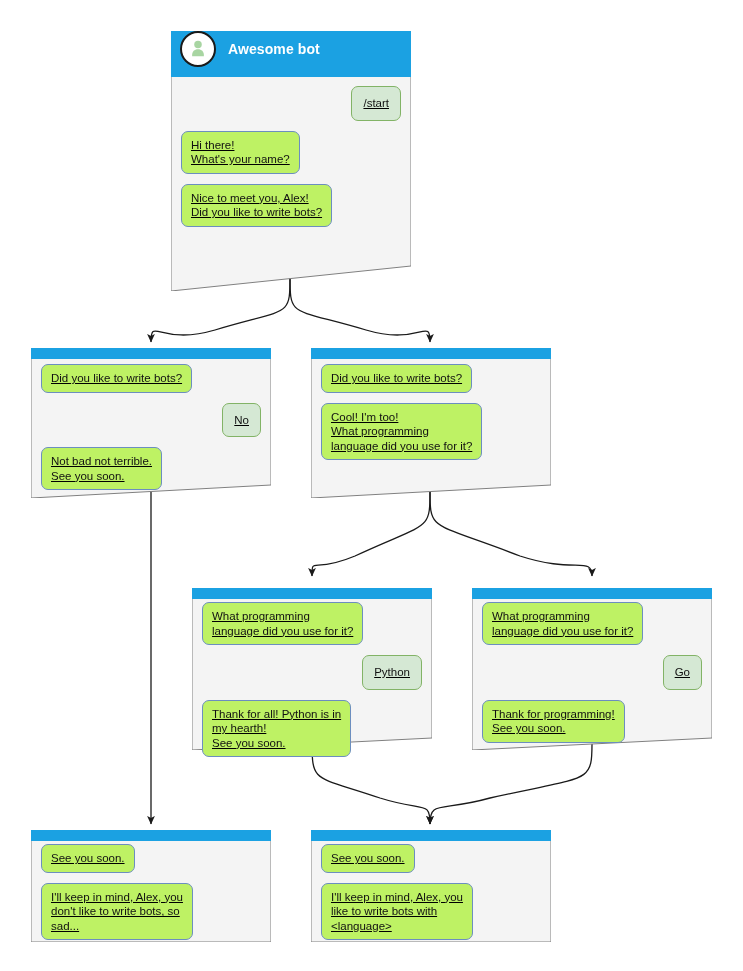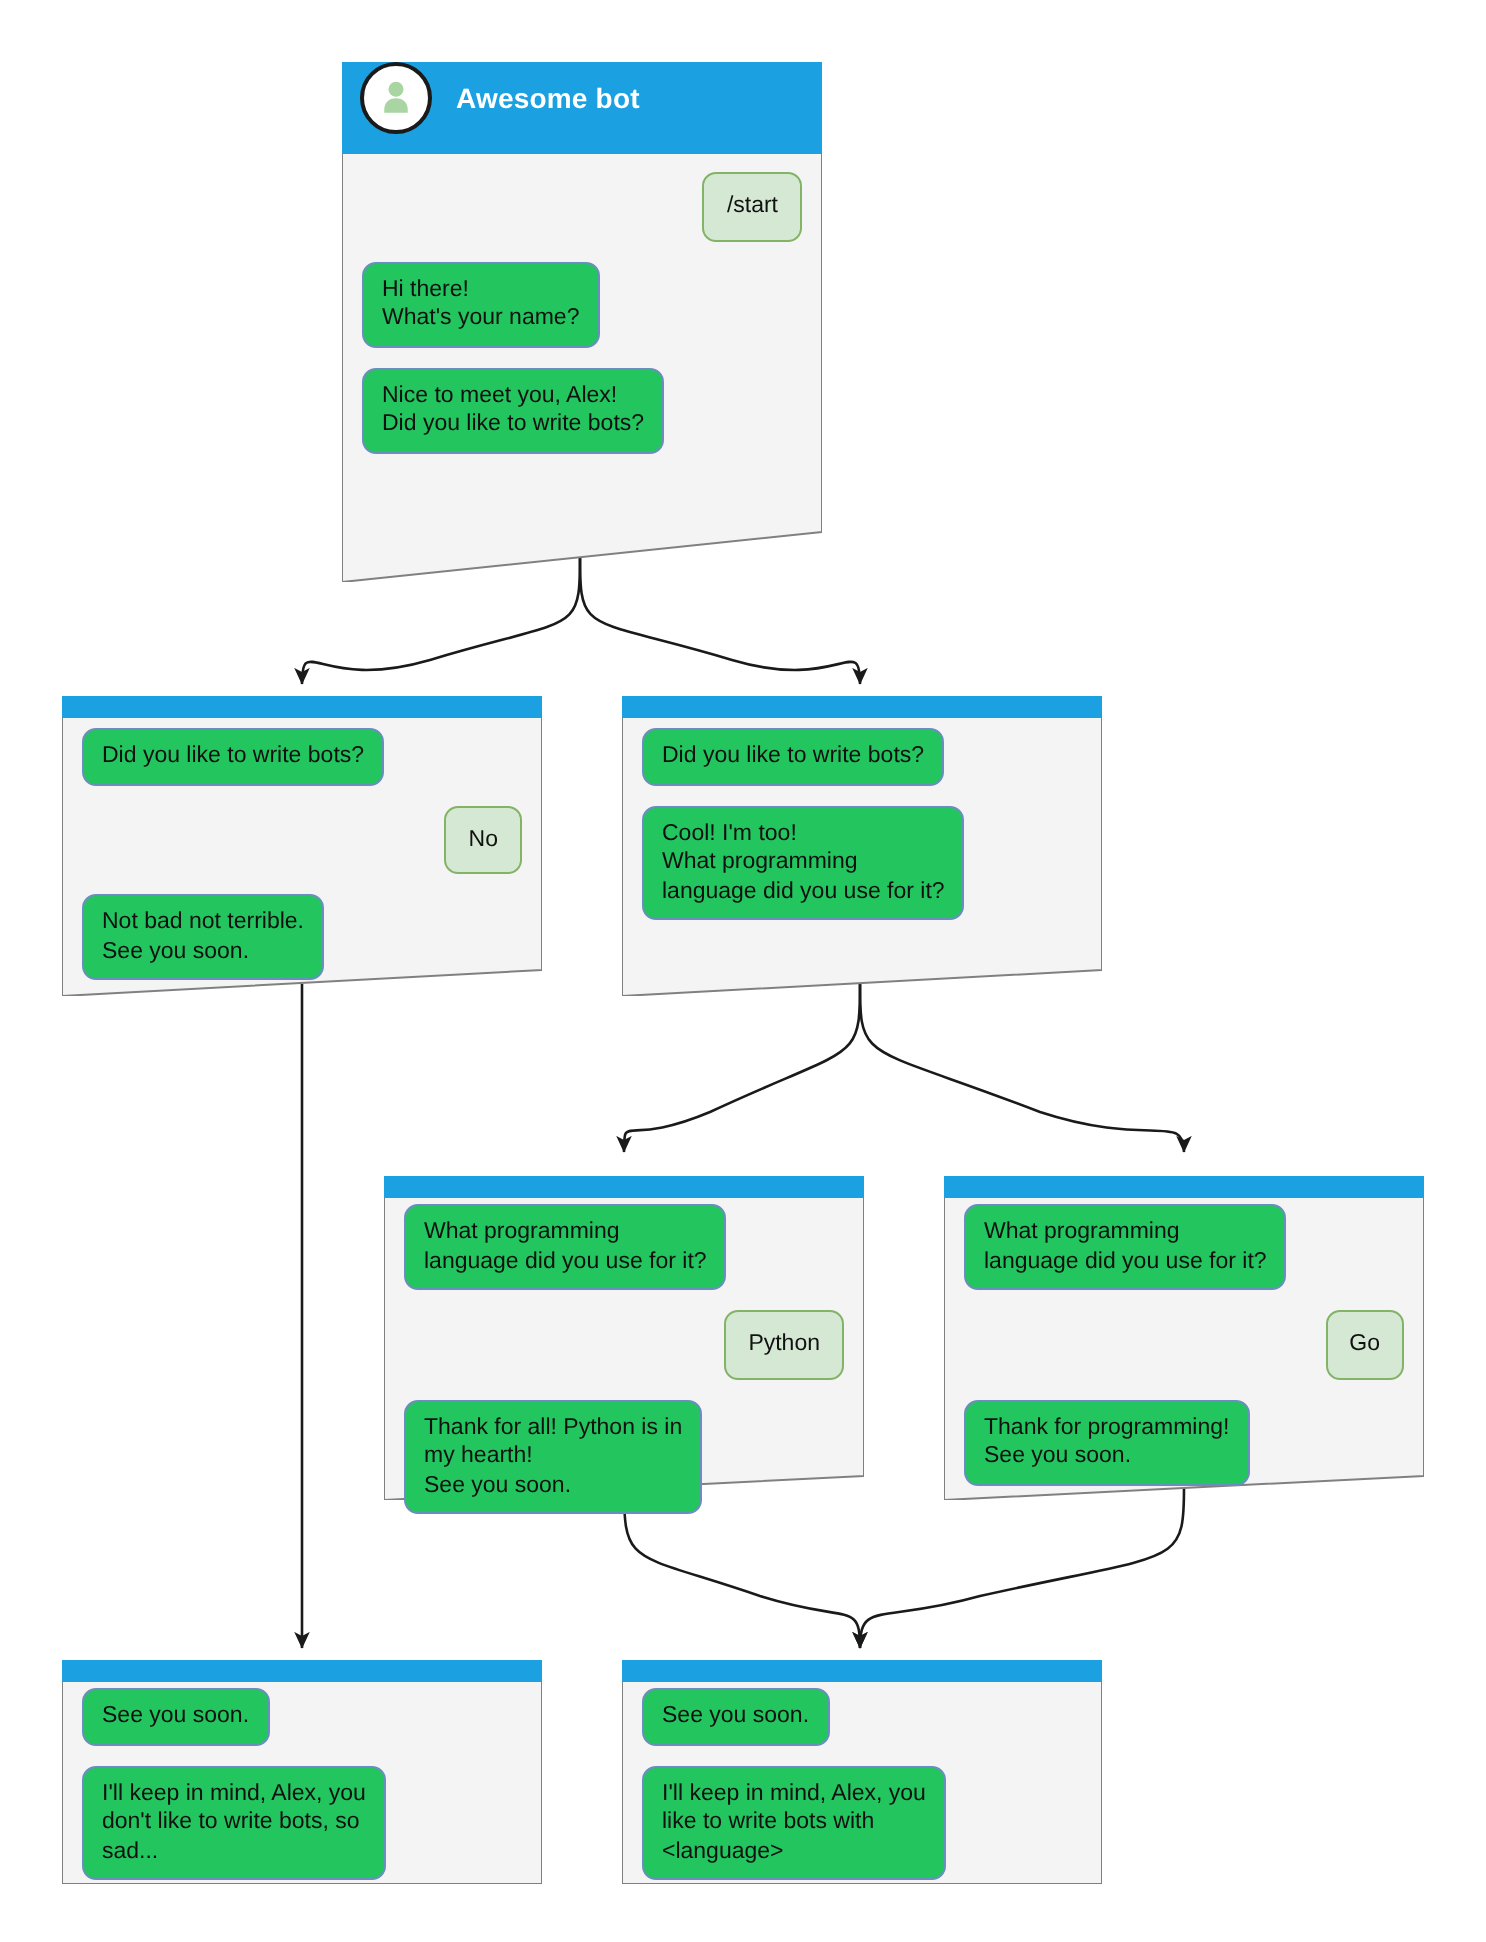--- a/index.html
+++ b/index.html
@@ -80,35 +80,36 @@
   .msgs {
     position: absolute;
     left: 0;
     right: 0;
     box-sizing: border-box;
     padding: 0 10px;
   }
   .row {
     display: flex;
     margin-bottom: 10px;
+    text-decoration: underline;
   }
   .row.left  { justify-content: flex-start; }
   .row.right { justify-content: flex-end; }
   .bubble {
     font-size: 11.5px;
     line-height: 14.5px;
     color: #111111;
     border-radius: 7px;
     padding: 6px 9px 6px 9px;
     box-sizing: border-box;
     white-space: pre-line;
     max-width: 170px;
   }
   .bubble.bot {
-    background: #22c55e;
+    background: #bef264;
     border: 1px solid #6c8ebf;
   }
   .bubble.user {
     background: #d5e8d4;
     border: 1px solid #82b366;
     padding: 9px 11px;
   }
 </style>
 </head>
 <body>

